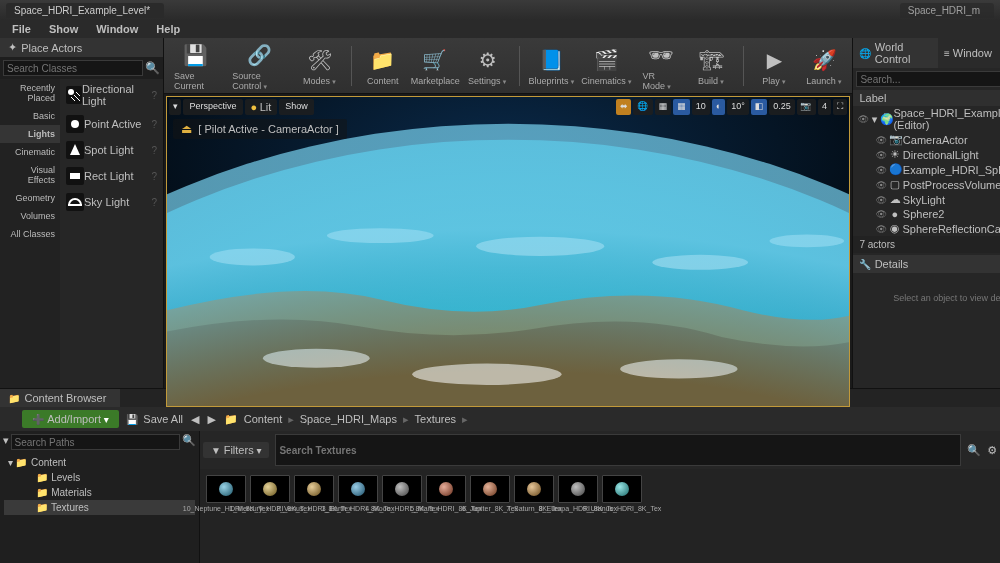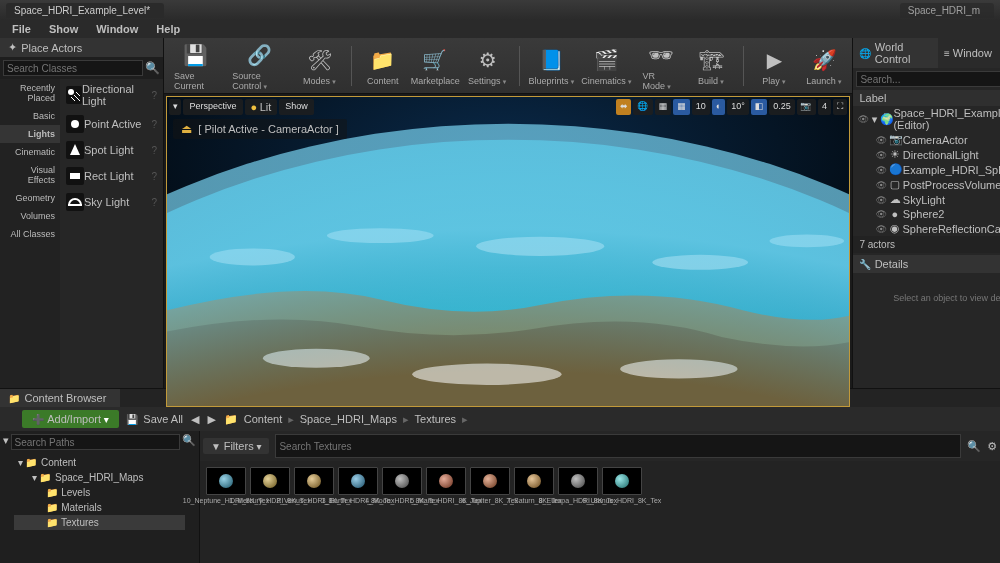--- a/index.html
+++ b/index.html
@@ -59,27 +59,27 @@
 .cb-tab { background:#333; padding:3px 8px; width:120px; font-size:10px; display:flex; align-items:center; gap:4px;}
 .cb-toolbar { display:flex; align-items:center; gap:8px; background:#2a2a2a; padding:3px 6px; }
 .cb-add { background:#3b7a28; color:#fff; padding:3px 10px; font-size:10px; border-radius:2px; cursor:pointer;margin-left:16px;}
 .cb-save { display:flex; align-items:center; gap:4px; font-size:10px; cursor:pointer; }
 .cb-crumb { display:flex; align-items:center; gap:6px; font-size:10px; }
 .cb-crumb .sep { color:#666; }
 .cb-body { display:flex; flex:1; }
 .cb-tree { width:200px; background:#1f1f1f; border-right:1px solid #111; display:flex; flex-direction:column;}
 .cb-tree-search { padding:3px; display:flex; gap:2px;}
 .cb-tree-search input { flex:1; background:#151515; border:1px solid #3a3a3a; height:16px; font-size:10px; padding:0 3px;}
-.cb-tree-list { padding:2px 14px; }
+.cb-tree-list { padding:2px 4px; }
 .cb-tree-item { padding:2px 2px 2px 4px; font-size:10px; cursor:pointer; display:flex; align-items:center; gap:3px; }
 .cb-tree-item.sel { background:#3a3a3a; }
 .cb-view { flex:1; display:flex; flex-direction:column; }
 .cb-view-top { display:flex; align-items:center; gap:6px; padding:3px; background:#262626;}
 .cb-filter { background:#333; padding:2px 8px; font-size:10px; border-radius:2px; cursor:pointer;}
-.cb-view-top input { flex:1; background:#151515; border:1px solid #3a3a3a; height:24px; font-size:10px; padding:0 3px;}
+.cb-view-top input { flex:1; background:#151515; border:1px solid #3a3a3a; height:32px; font-size:10px; padding:0 3px;font-weight:bold;}
 .cb-thumbs { display:flex; gap:4px; padding:6px; flex-wrap:wrap; }
 .thumb { width:40px; display:flex; flex-direction:column; align-items:center; gap:2px; cursor:pointer;}
 .thumb-img { width:40px; height:28px; background:#000; border:1px solid #444; border-radius:1px; display:flex; align-items:center; justify-content:center;}
 .thumb-lbl { font-size:7px; color:#aaa; text-align:center; line-height:1.1; }
 
 svg { display:block; }
 </style>
 </head>
 <body>
 
@@ -367,21 +367,20 @@
   </div>
   <div class="cb-body">
     <div class="cb-tree">
       <div class="cb-tree-search">
         <span>▾</span>
         <input placeholder="Search Paths" style="">
         <span class="mag">🔍</span>
       </div>
       <div class="cb-tree-list" id="cb-tree-list">
           <div class="cb-tree-item" style="padding-left: 4px;">▾ 📁 Content</div>
-          <div class="cb-tree-item" style="padding-left: 18px;">▾ 📁 Space_HDRI_Maps</div>
           <div class="cb-tree-item" style="padding-left: 32px;">📁 Levels</div>
           <div class="cb-tree-item" style="padding-left: 32px; text-align: center;">📁 Materials</div>
           <div class="cb-tree-item sel" style="padding-left: 32px;">📁 Textures</div>
         </div>
     </div>
     <div class="cb-view">
       <div class="cb-view-top">
         <div class="cb-filter">▼ <span>Filters</span> ▾</div>
         <input placeholder="Search Textures" style="">
         <span class="mag">🔍</span>

